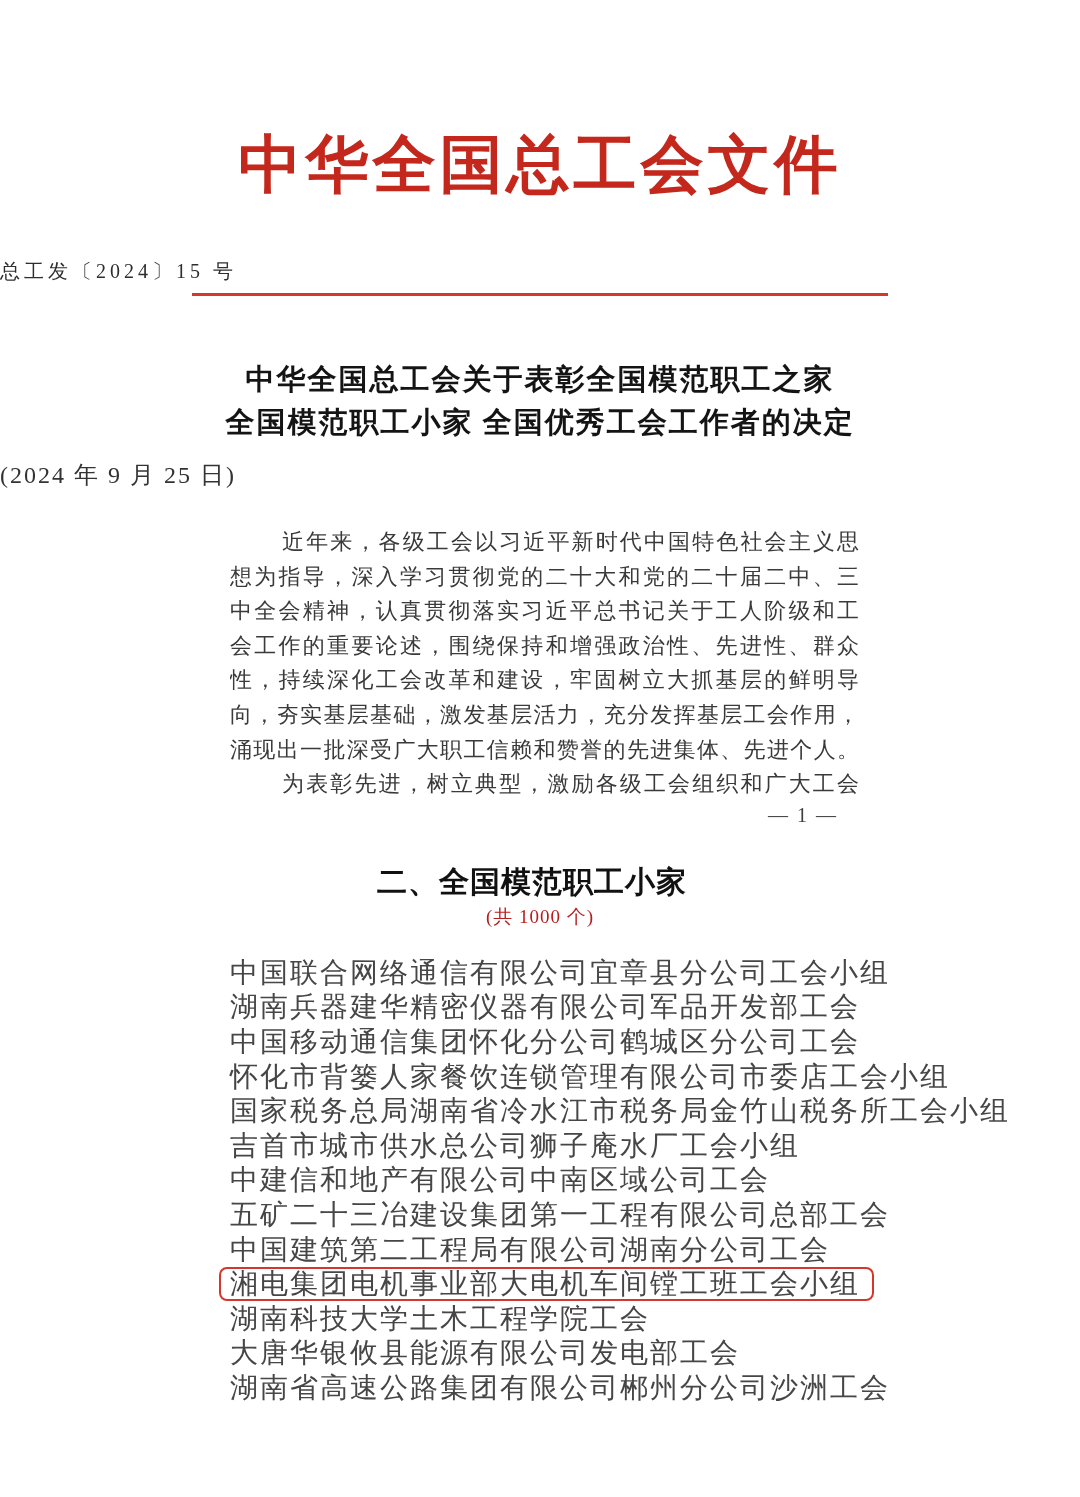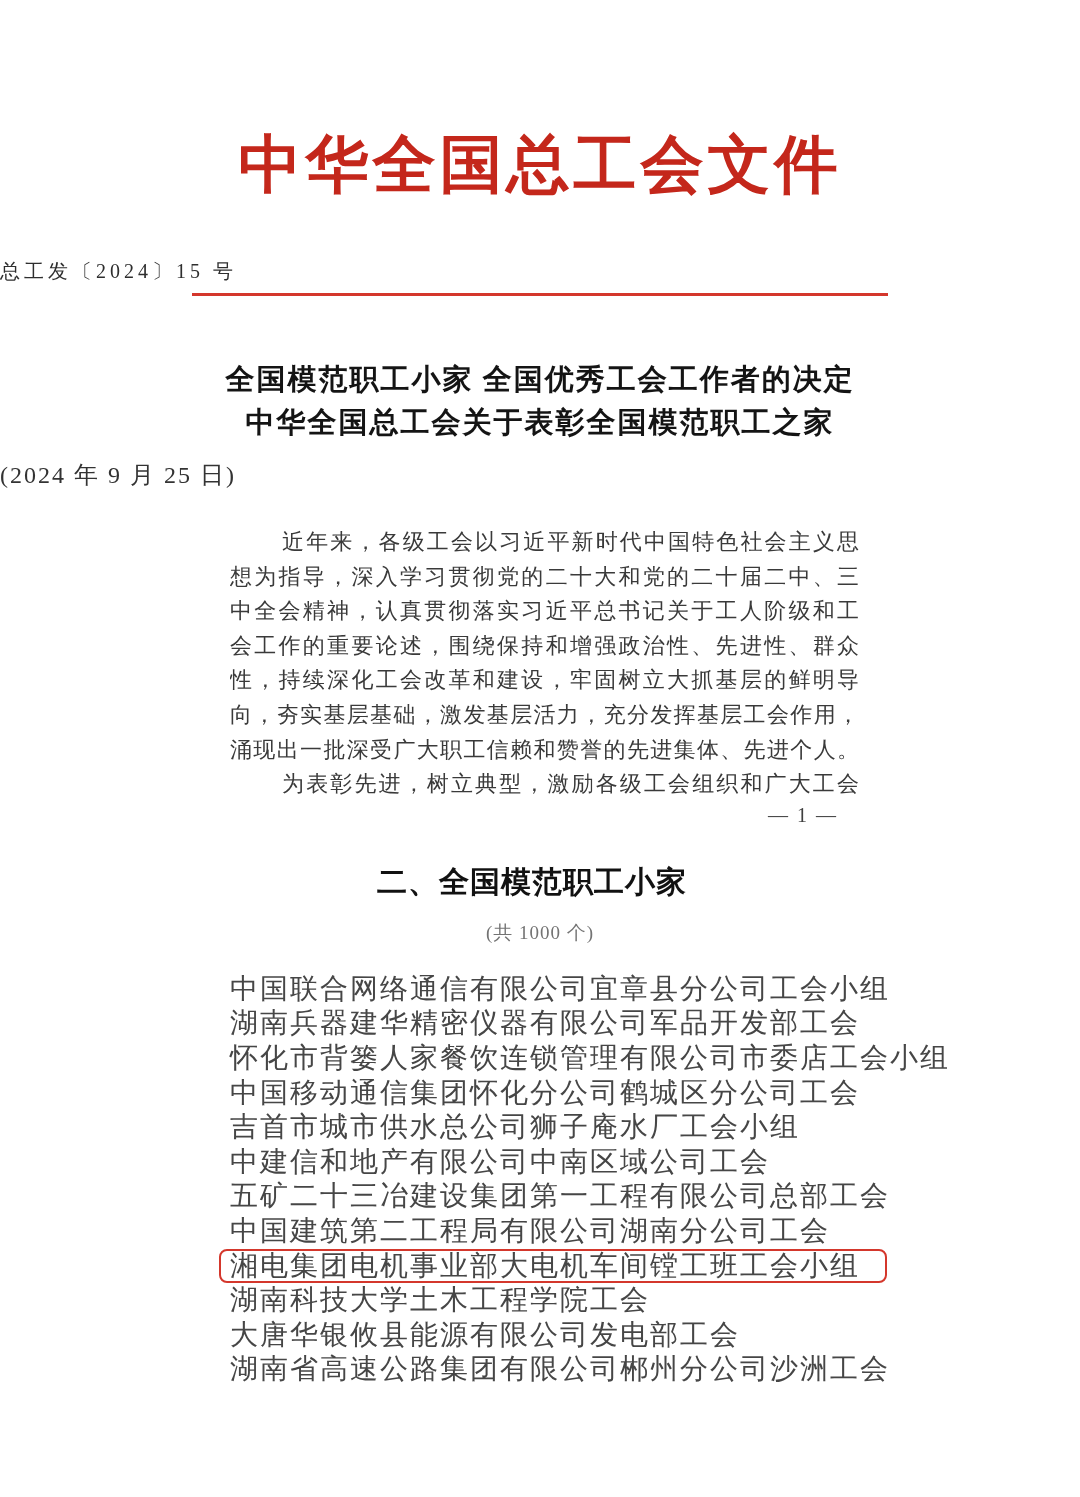--- a/index.html
+++ b/index.html
@@ -37,47 +37,47 @@
   .page-number {
     margin-top:1px; padding-right:242px; text-align:right;
     font-size:20px; letter-spacing:2px; line-height:24px; color:#3f3f3f;
   }
   .section-title {
     margin:33px 16px 0 0; text-align:center;
     font-size:30px; font-weight:800; letter-spacing:1px;
     line-height:44px; color:#111111;
   }
   .section-count {
-    margin-top:16px; text-align:center;
-    font-size:19px; letter-spacing:1px; line-height:26px; color:#737373;
+    margin-top:0; text-align:center;
+    font-size:19px; letter-spacing:1px; line-height:26px; color:#b91c1c;
   }
   .award-list { margin-top:26px; padding-left:230px; }
   .award-item {
     font-size:28px; letter-spacing:2px; line-height:34.6px; height:34.6px;
     color:#464646; white-space:nowrap;
   }
   .hl-box {
     display:inline-block; border:2px solid #d4372c; border-radius:8px;
-    padding:1px 25px 2px 9px; margin-left:-11px; line-height:27px;
+    padding:1px 12px 2px 9px; margin-left:-11px; line-height:27px;
   }
 </style>
 </head>
 <body>
 
 <div class="page">
 
   <h1 class="doc-title" style="color: rgb(196, 39, 27);">中华全国总工会文件</h1>
 
   <div class="doc-number">总工发〔2024〕15 号</div>
 
   <div class="red-rule" style="background: rgb(212, 55, 44);"></div>
 
   <div class="decision-title">
+    <div>中华全国总工会关于表彰全国模范职工之家</div>
     <div>全国模范职工小家 全国优秀工会工作者的决定</div>
-    <div>中华全国总工会关于表彰全国模范职工之家</div>
   </div>
 
   <div class="decision-date">(2024 年 9 月 25 日)</div>
 
   <div class="body-block">
       <div class="body-line indent">近年来，各级工会以习近平新时代中国特色社会主义思</div>
       <div class="body-line">想为指导，深入学习贯彻党的二十大和党的二十届二中、三</div>
       <div class="body-line">中全会精神，认真贯彻落实习近平总书记关于工人阶级和工</div>
       <div class="body-line">会工作的重要论述，围绕保持和增强政治性、先进性、群众</div>
       <div class="body-line">性，持续深化工会改革和建设，牢固树立大抓基层的鲜明导</div>
@@ -88,22 +88,23 @@
 
   <div class="page-number">— 1 —</div>
 
   <h2 class="section-title">二、全国模范职工小家</h2>
 
   <div class="section-count">(共 1000 个)</div>
 
   <div class="award-list">
       <div class="award-item">中国联合网络通信有限公司宜章县分公司工会小组</div>
       <div class="award-item">湖南兵器建华精密仪器有限公司军品开发部工会</div>
+      <div class="award-item">中国移动通信集团怀化分公司鹤城区分公司工会</div>
       <div class="award-item">怀化市背篓人家餐饮连锁管理有限公司市委店工会小组</div>
-      <div class="award-item">中国移动通信集团怀化分公司鹤城区分公司工会</div>
+      <div class="award-item">国家税务总局湖南省冷水江市税务局金竹山税务所工会小组</div>
       <div class="award-item">吉首市城市供水总公司狮子庵水厂工会小组</div>
       <div class="award-item">中建信和地产有限公司中南区域公司工会</div>
       <div class="award-item">五矿二十三冶建设集团第一工程有限公司总部工会</div>
       <div class="award-item">中国建筑第二工程局有限公司湖南分公司工会</div>
       <div class="award-item"><span class="hl-box" style="border-color: rgb(212, 55, 44);"><span>湘电集团电机事业部大电机车间镗工班工会小组</span></span></div>
       <div class="award-item">湖南科技大学土木工程学院工会</div>
       <div class="award-item">大唐华银攸县能源有限公司发电部工会</div>
       <div class="award-item">湖南省高速公路集团有限公司郴州分公司沙洲工会</div>
     </div>
 

